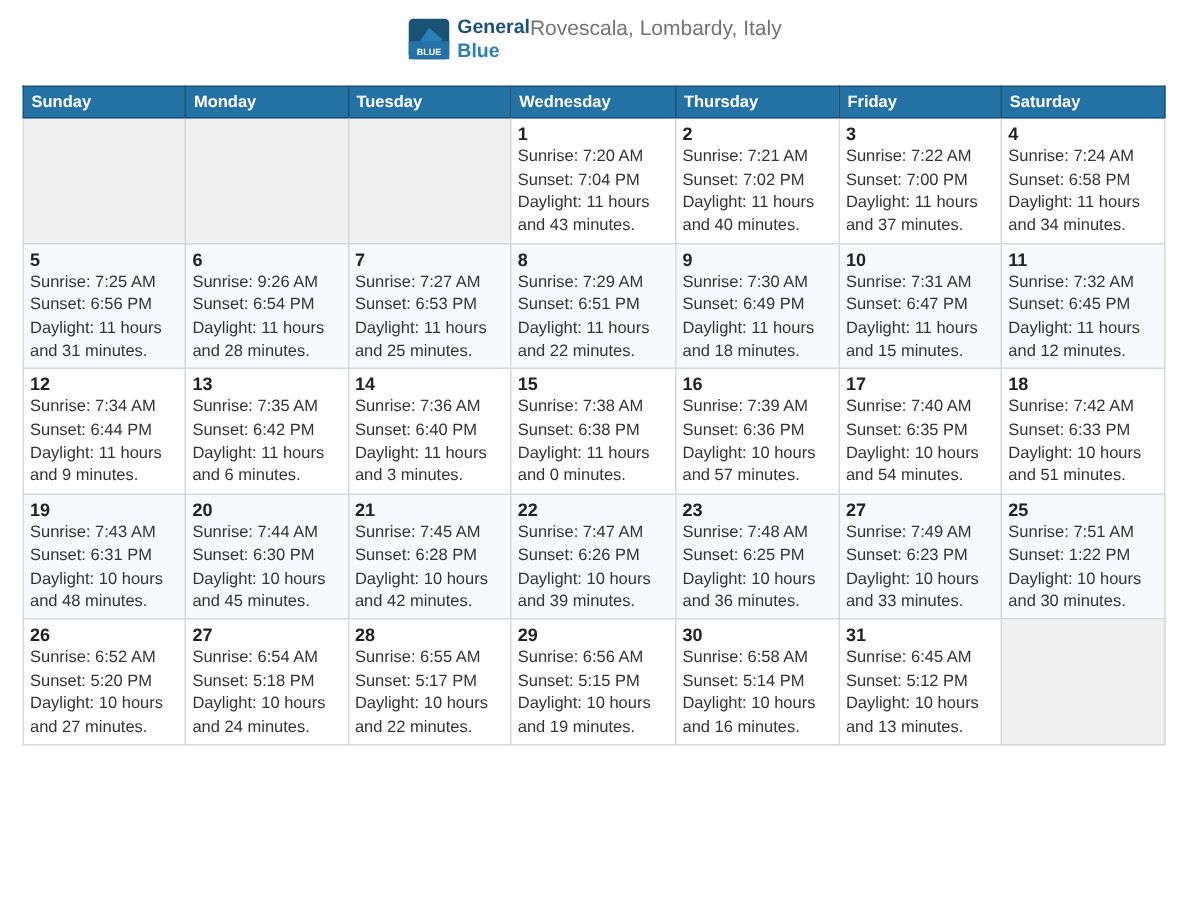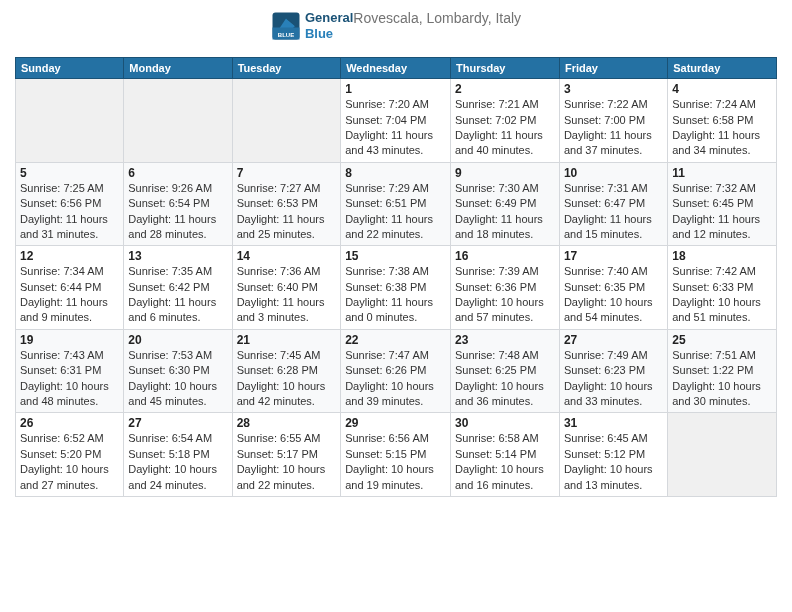--- a/index.html
+++ b/index.html
@@ -262,21 +262,21 @@
         <tr>
           <td>
             <span class="day-number">19</span>
             <div class="day-info">Sunrise: 7:43 AM
 Sunset: 6:31 PM
 Daylight: 10 hours
 and 48 minutes.</div>
           </td>
           <td>
             <span class="day-number">20</span>
-            <div class="day-info">Sunrise: 7:53 AM
+            <div class="day-info">Sunrise: 7:44 AM
 Sunset: 6:30 PM
 Daylight: 10 hours
 and 45 minutes.</div>
           </td>
           <td>
             <span class="day-number">21</span>
             <div class="day-info">Sunrise: 7:45 AM
 Sunset: 6:28 PM
 Daylight: 10 hours
 and 42 minutes.</div>

